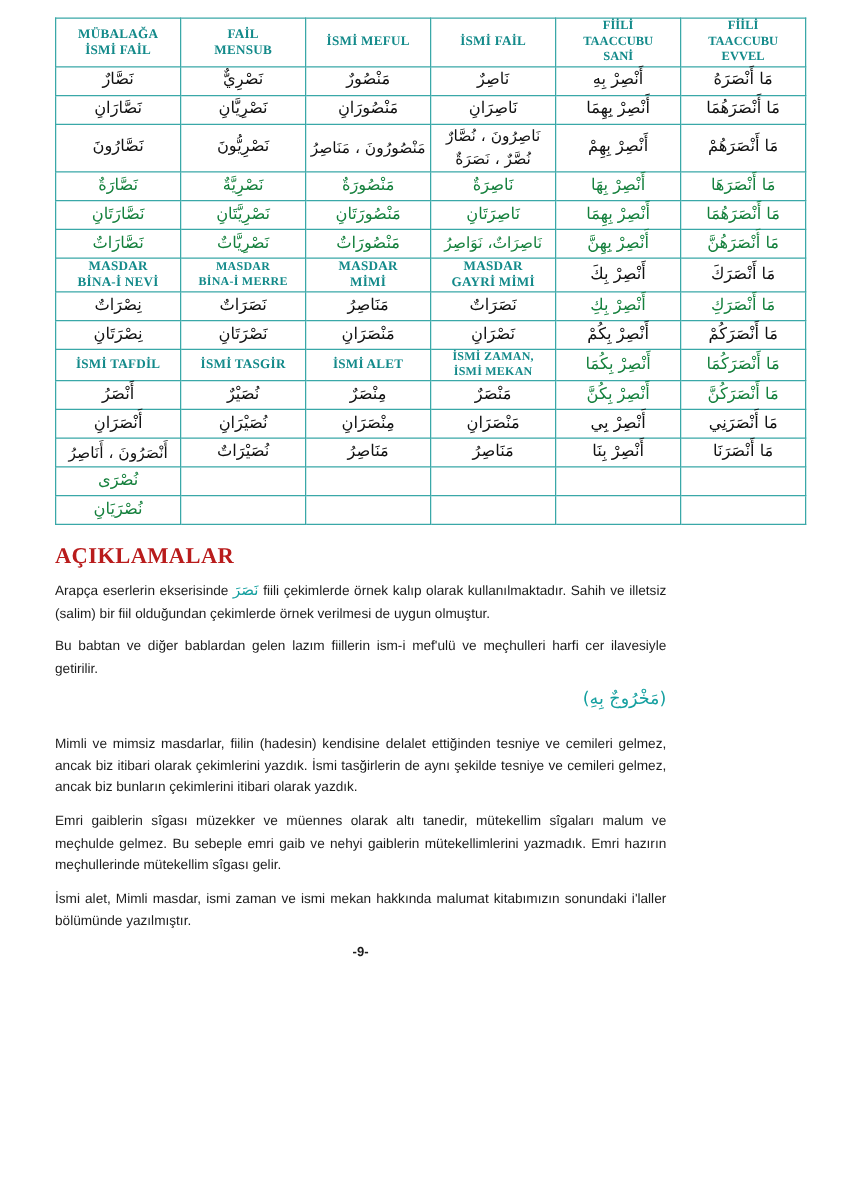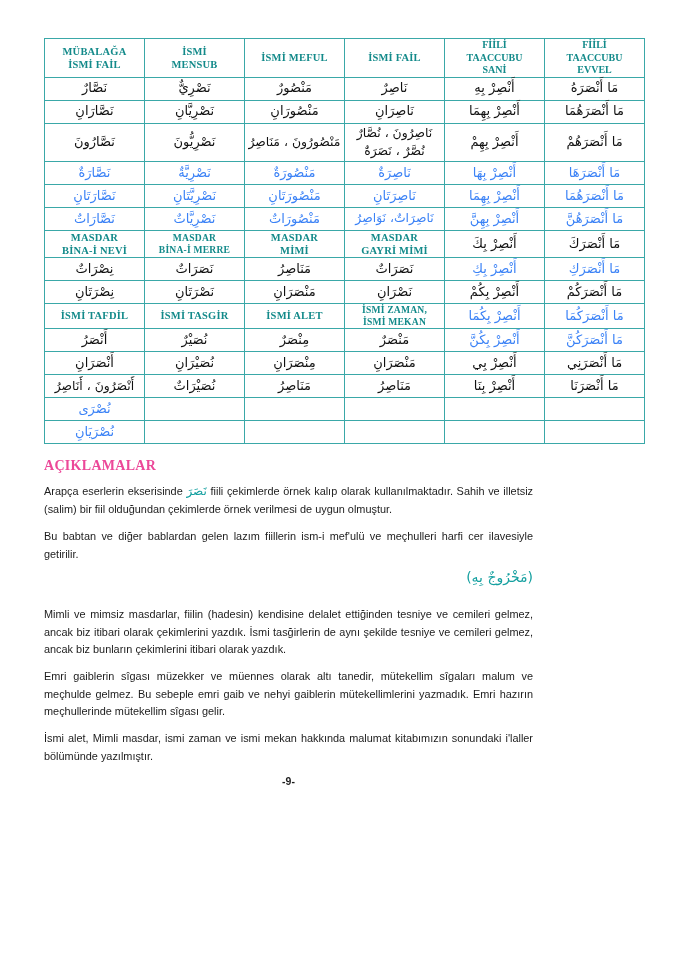--- a/index.html
+++ b/index.html
@@ -12,21 +12,21 @@
     height: 960px;
     font-family: "Liberation Sans", sans-serif;
     color: #1a1a1a;
     overflow: hidden;
   }
   .page {
     position: relative;
     width: 569px;
     height: 960px;
     box-sizing: border-box;
-    padding: 38px 36px 0 44px;
+    padding: 14px 36px 0 44px;
   }
 
   
   table.conj {
     width: 601px;
     border-collapse: collapse;
     table-layout: fixed;
     margin: 0;
   }
   table.conj td {
@@ -56,32 +56,32 @@
   td.ar {
     font-family: "DejaVu Sans", sans-serif;
     font-size: 13px;
     direction: rtl;
     unicode-bidi: bidi-override;
     line-height: 1.55;
     padding: 4px 6px;
     color: #111111;
     height: 22px;
   }
-  td.ar.green { color: #3b82f6; }
+  td.ar.green { color: #15803d; }
   td.ar.two { line-height: 1.5; font-size: 12.4px; }
   td.ar.blank { padding: 0; }
   .arline { display: block; white-space: nowrap; }
 
   
   .notes { margin-top: 14px; }
   h2.sect {
     font-family: "Liberation Serif", serif;
-    font-size: 14px;
+    font-size: 18px;
     font-weight: bold;
-    color: #ec4899;
+    color: #b91c1c;
     margin: 0 0 8px 0;
     letter-spacing: .3px;
   }
   p.note {
     font-size: 10.9px;
     line-height: 1.62;
     margin: 0 0 9px 0;
     text-align: justify;
     color: #1c1c1c;
   }
@@ -125,21 +125,21 @@
         <col class="colw">
     </colgroup>
     <tbody>
 
       <tr>
         <td class="hdr">
           <div>MÜBALAĞA</div>
           <div>İSMİ FAİL</div>
         </td>
         <td class="hdr">
-          <div>İSMİ</div>
+          <div>FAİL</div>
           <div>MENSUB</div>
         </td>
         <td class="hdr">
           <div>İSMİ MEFUL</div>
         </td>
         <td class="hdr">
           <div>İSMİ FAİL</div>
         </td>
         <td class="hdr tight">
           <div>FİİLİ</div>

